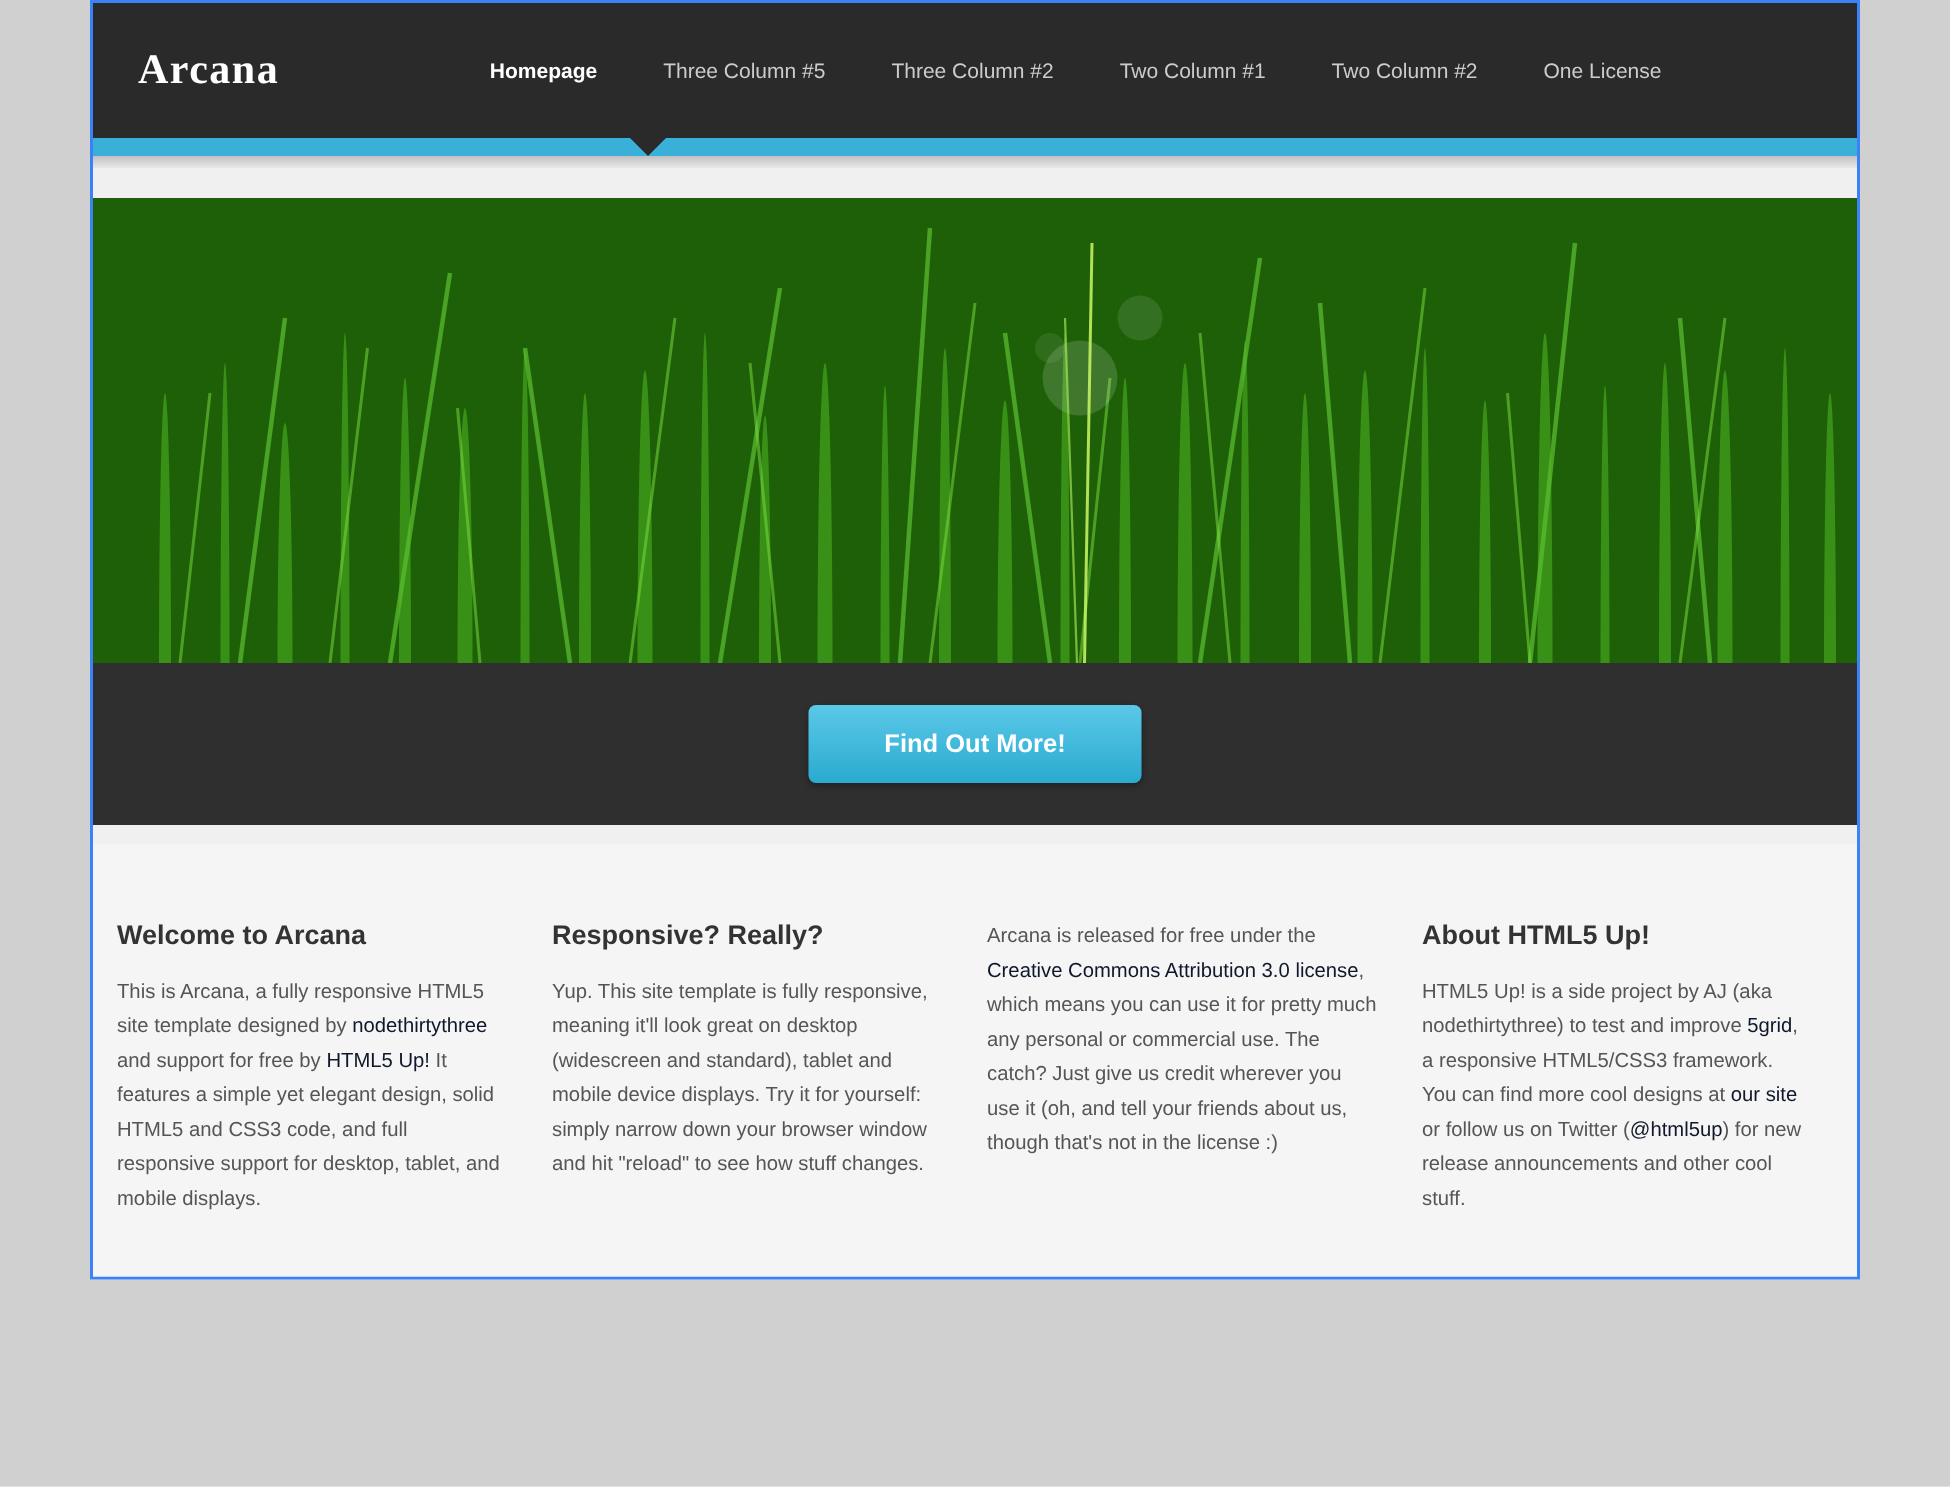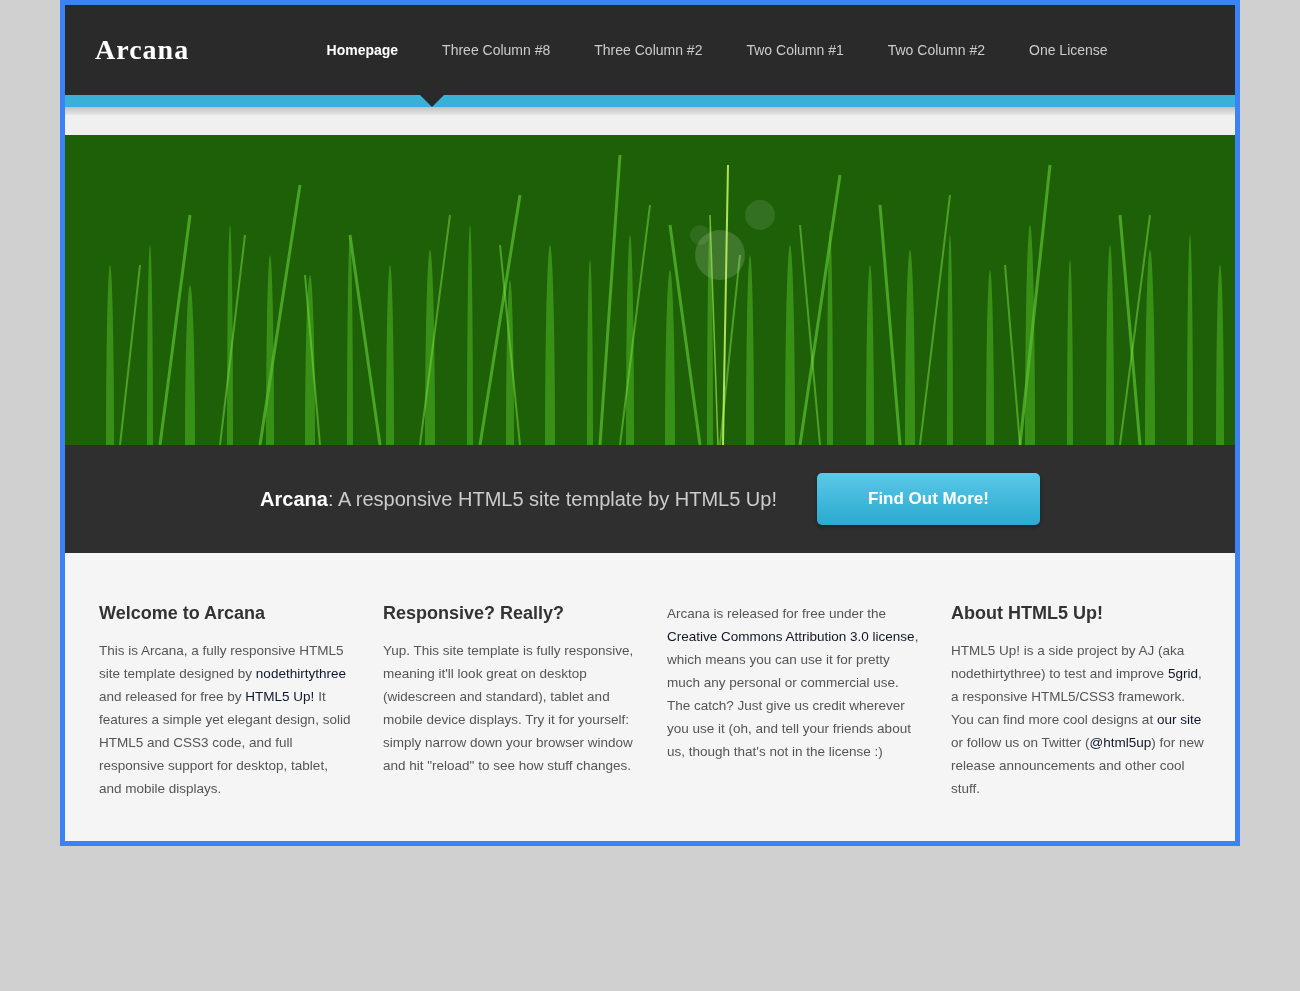--- a/index.html
+++ b/index.html
@@ -7,21 +7,21 @@
     body {
       font-family: Arial, Helvetica, sans-serif;
       background: #d0d0d0;
       min-height: 991px;
     }
 
     .outer-wrapper {
       max-width: 1180px;
       margin: 0 auto;
       background: #f0f0f0;
-      border: 5px solid #3b82f6;
+      border: 2px solid #3b82f6;
     }
 
     
     .site-header {
       background: #2a2a2a;
       display: flex;
       align-items: center;
       padding: 0 30px;
       height: 90px;
       position: relative;
@@ -138,25 +138,26 @@
       font-size: 17px;
       font-weight: bold;
       border-radius: 5px;
       cursor: pointer;
       white-space: nowrap;
       box-shadow: 0 2px 4px rgba(0,0,0,0.3);
     }
 
     
     .content-section {
-      padding: 50px 30px 40px 34px;
+      padding: 50px 30px 40px 16px;
       background: #f5f5f5;
       display: grid;
       grid-template-columns: 1fr 1fr 1fr 1fr;
       gap: 30px;
+      margin-top: 13px;
     }
 
     .content-column h3 {
       font-size: 18px;
       color: #333333;
       margin-bottom: 16px;
       font-weight: bold;
     }
 
     .content-column p {
@@ -177,21 +178,21 @@
   </style>
 </head>
 <body>
 
 <div class="outer-wrapper">
 
   <header class="site-header">
     <div class="site-logo">Arcana</div>
     <nav class="site-nav">
       <a class="nav-item active">Homepage</a>
-      <a class="nav-item">Three Column #8</a>
+      <a class="nav-item">Three Column #5</a>
       <a class="nav-item">Three Column #2</a>
       <a class="nav-item">Two Column #1</a>
       <a class="nav-item">Two Column #2</a>
       <a class="nav-item">One License</a>
     </nav>
   </header>
   <div class="header-bar-wrapper">
     <div class="header-triangle"></div>
   </div>
   <div class="header-shadow"></div>
@@ -270,33 +271,30 @@
 
         <circle cx="660" cy="120" r="25" fill="white" opacity="0.15"></circle>
         <circle cx="700" cy="80" r="15" fill="white" opacity="0.1"></circle>
         <circle cx="640" cy="100" r="10" fill="white" opacity="0.08"></circle>
 
         <line x1="663" y1="310" x2="668" y2="30" stroke="#c0f060" stroke-width="2" opacity="0.9"></line>
         <line x1="658" y1="310" x2="650" y2="80" stroke="#a0e050" stroke-width="1.5" opacity="0.7"></line>
       </svg>
     </div>
     <div class="hero-caption">
-      <p class="hero-text">
-        <strong>Arcana</strong><span>: A responsive HTML5 site template by HTML5 Up!</span>
-      </p>
       <button class="find-out-btn">Find Out More!</button>
     </div>
   </div>
 
   <div class="content-section">
 
     <div class="content-column">
       <h3>Welcome to Arcana</h3>
       <p>
-        <span>This is Arcana, a fully responsive HTML5 site template designed by </span><a href="#">nodethirtythree</a><span> and released for free by </span><a href="#">HTML5 Up!</a><span> It features a simple yet elegant design, solid HTML5 and CSS3 code, and full responsive support for desktop, tablet, and mobile displays.</span>
+        <span>This is Arcana, a fully responsive HTML5 site template designed by </span><a href="#">nodethirtythree</a><span> and support for free by </span><a href="#">HTML5 Up!</a><span> It features a simple yet elegant design, solid HTML5 and CSS3 code, and full responsive support for desktop, tablet, and mobile displays.</span>
       </p>
     </div>
 
     <div class="content-column">
       <h3>Responsive? Really?</h3>
       <p>Yup. This site template is fully responsive, meaning it'll look great on desktop (widescreen and standard), tablet and mobile device displays. Try it for yourself: simply narrow down your browser window and hit "reload" to see how stuff changes.</p>
     </div>
 
     <div class="content-column">
       <p>

